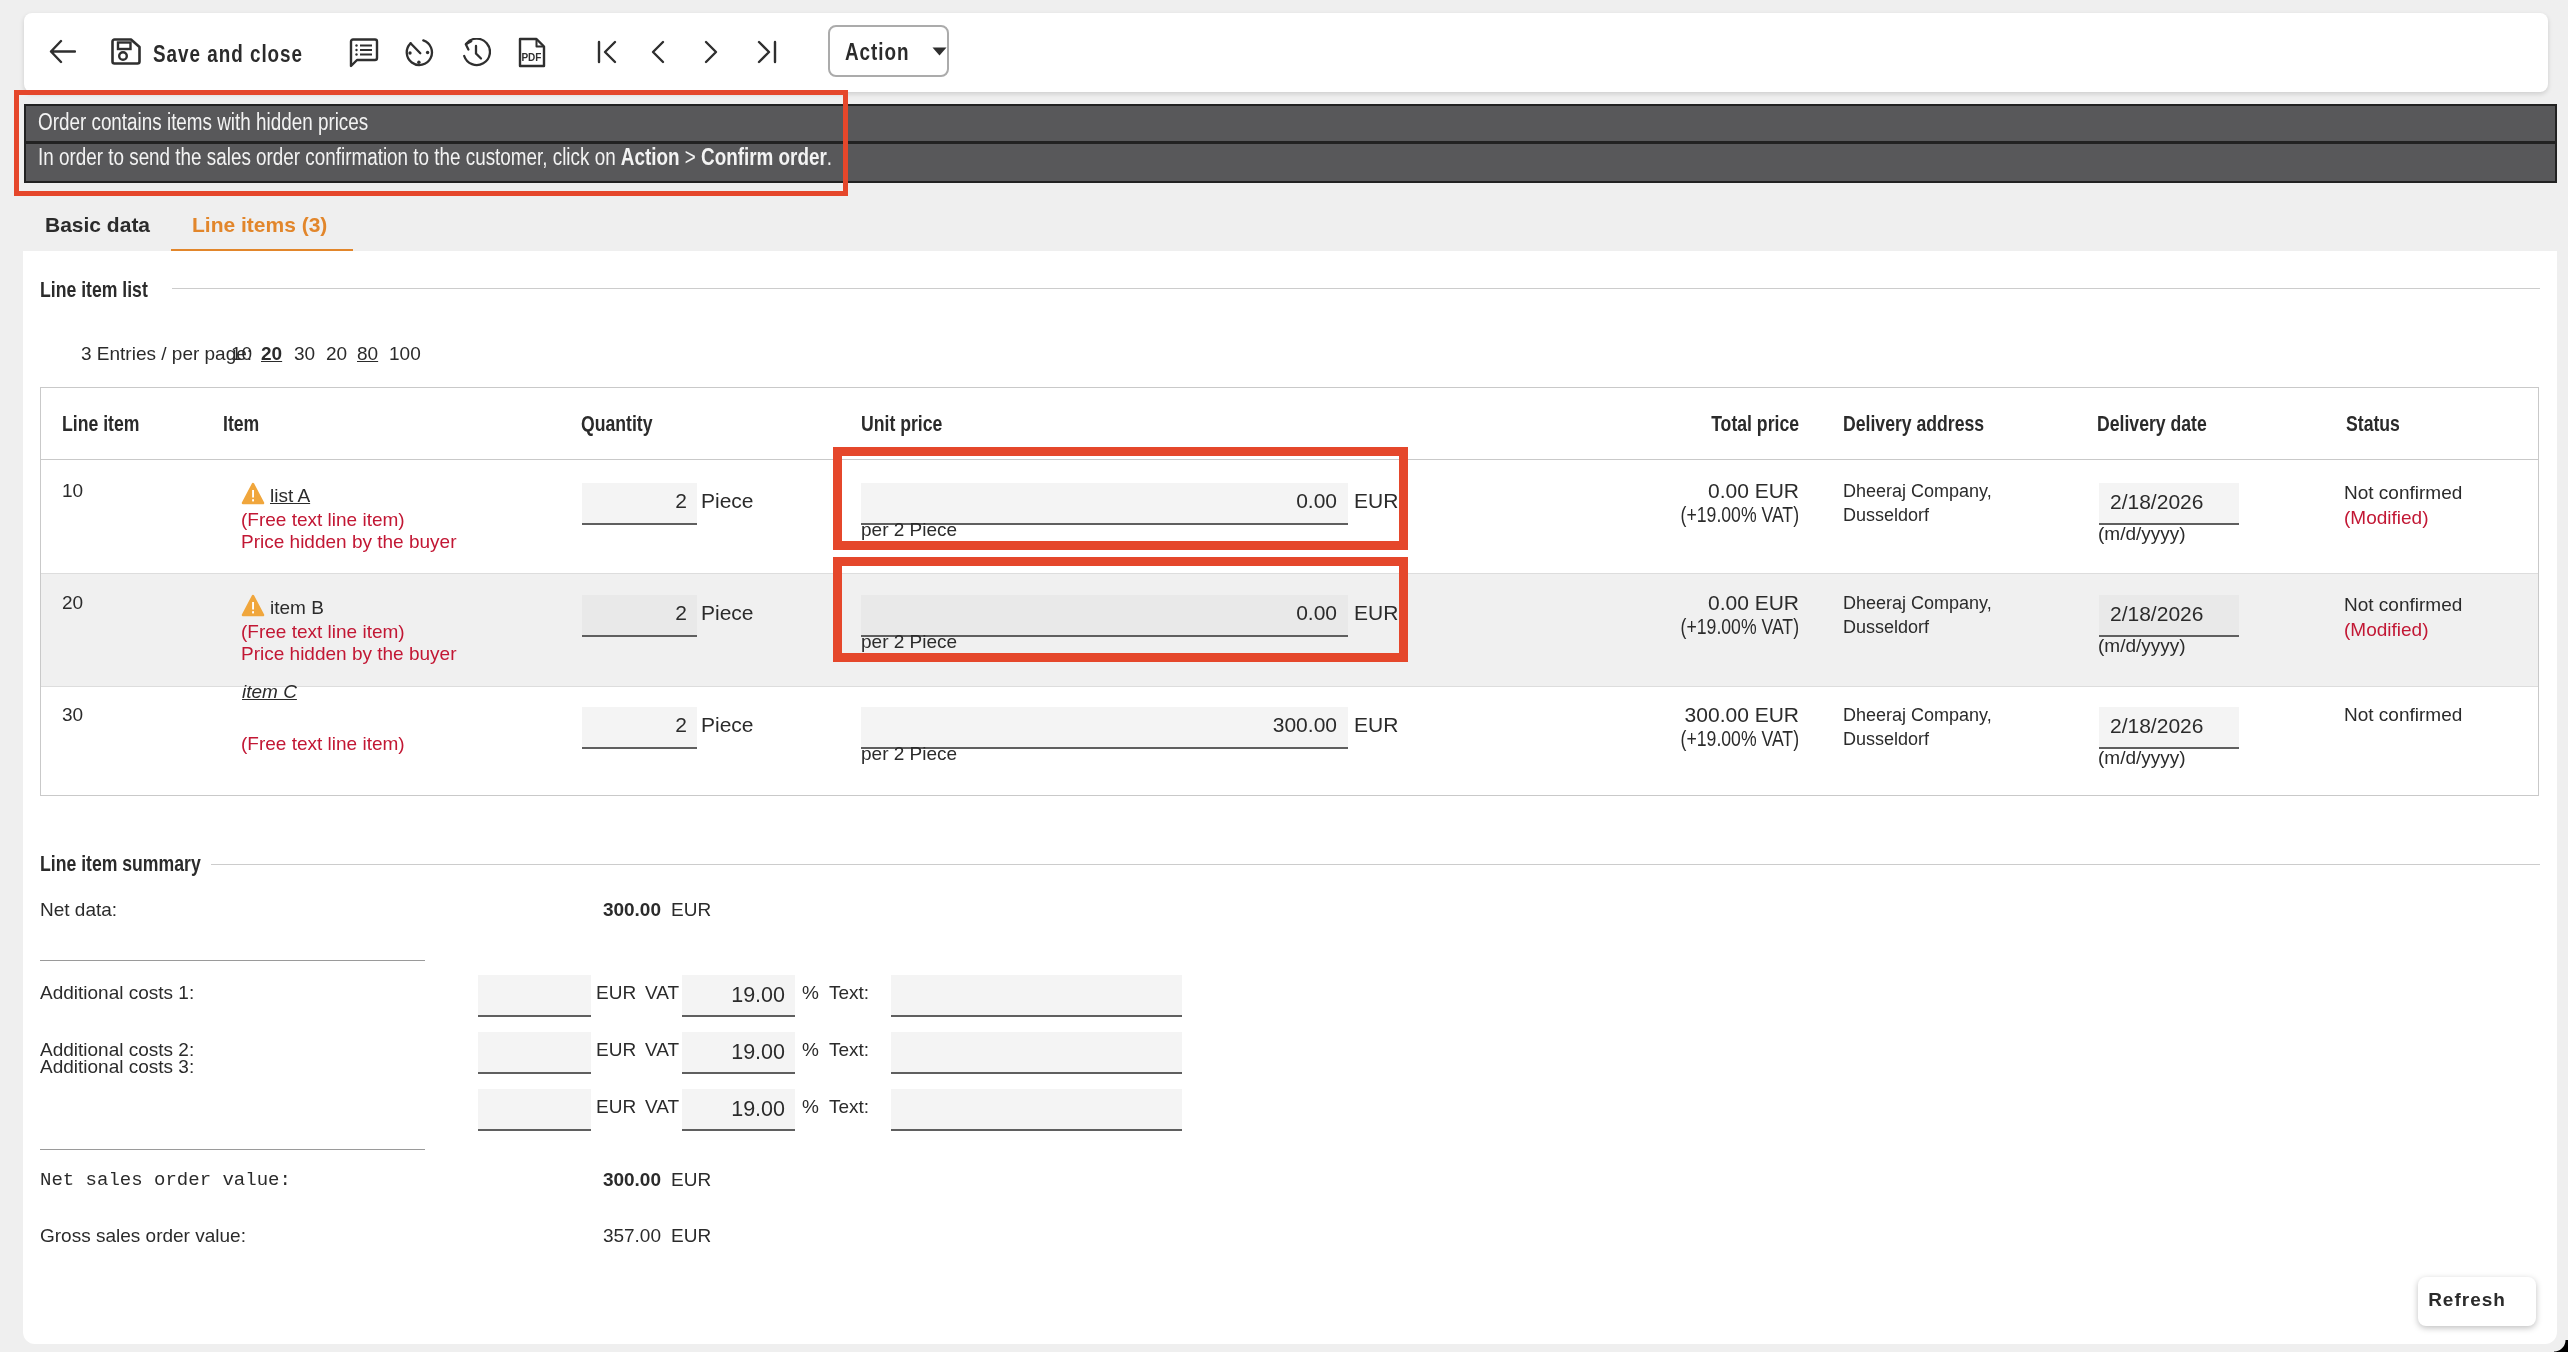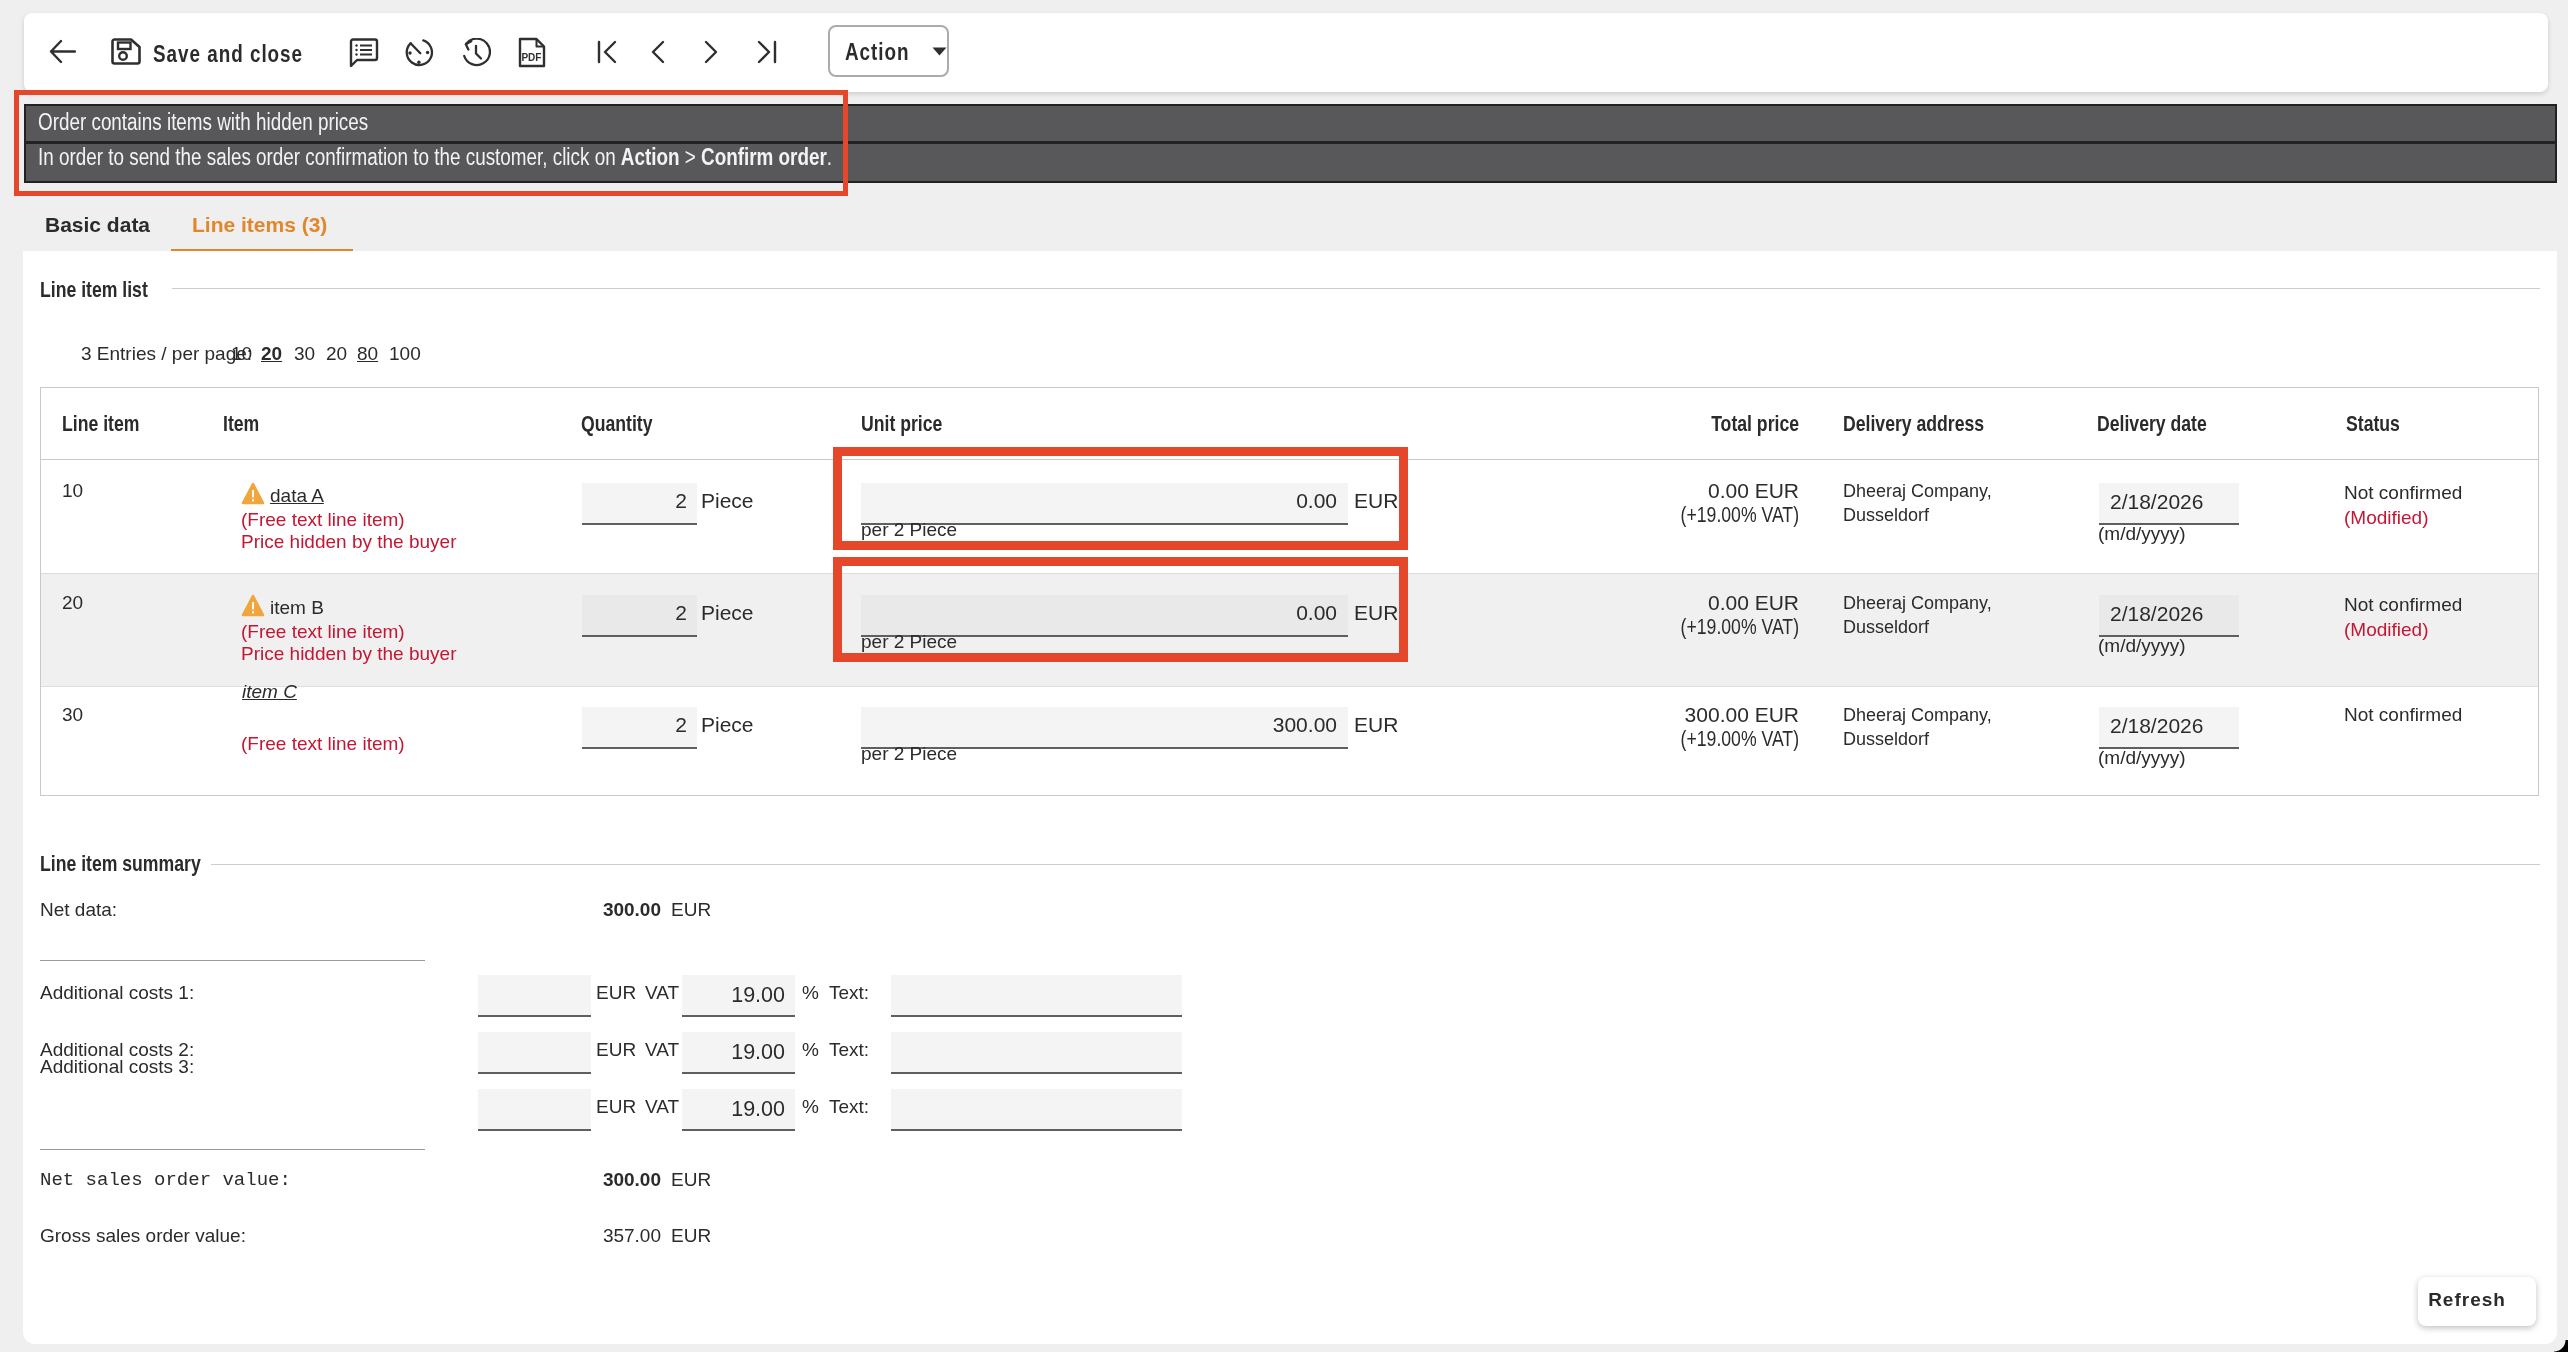--- a/index.html
+++ b/index.html
@@ -120,21 +120,21 @@
 <div class="abs hd" style="left:1843px; top:411.5px;">Delivery address</div>
 <div class="abs hd" style="left:2097px; top:411.5px;">Delivery date</div>
 <div class="abs hd" style="left:2346px; top:411.5px;">Status</div>
 
 <div class="abs" style="left:62px; top:480px;">10</div>
 <svg class="abs" style="left:241px; top:482px;" width="24" height="23" viewBox="0 0 24 23">
   <path d="M12 2.2 L22 21 H2 Z" fill="#f0a63c" stroke="#f0a63c" stroke-width="2.6" stroke-linejoin="round"></path>
   <rect x="11.1" y="8" width="1.9" height="7.5" fill="#fff"></rect>
   <rect x="11.1" y="17.2" width="1.9" height="2.2" fill="#fff"></rect>
 </svg>
-<div class="abs" style="left:270px; top:485px; text-decoration:underline;">data A</div>
+<div class="abs" style="left:270px; top:485px; text-decoration:underline;">list A</div>
 <div class="abs red" style="left:241px; top:509px; line-height:21.5px;">(Free text line item)<br>Price hidden by the buyer</div>
 <div class="inp" style="left:582px; top:483px; width:115px; height:42px;"></div>
 <div class="abs f20" style="left:582px; top:489px; width:105px; text-align:right;">2</div>
 <div class="abs f20" style="left:701px; top:489px;">Piece</div>
 <div class="inp" style="left:861px; top:483px; width:487px; height:42px;"></div>
 <div class="abs f20" style="left:861px; top:489px; width:476px; text-align:right;">0.00</div>
 <div class="abs f20" style="left:1354px; top:489px;">EUR</div>
 <div class="abs" style="left:861px; top:519px;">per 2 Piece</div>
 <div class="abs" style="left:1599px; top:479px; width:200px; text-align:right; font-size:21px;">0.00 EUR</div>
 <div class="abs cr" style="left:1599px; top:503px; width:200px;">(+19.00% VAT)</div>

